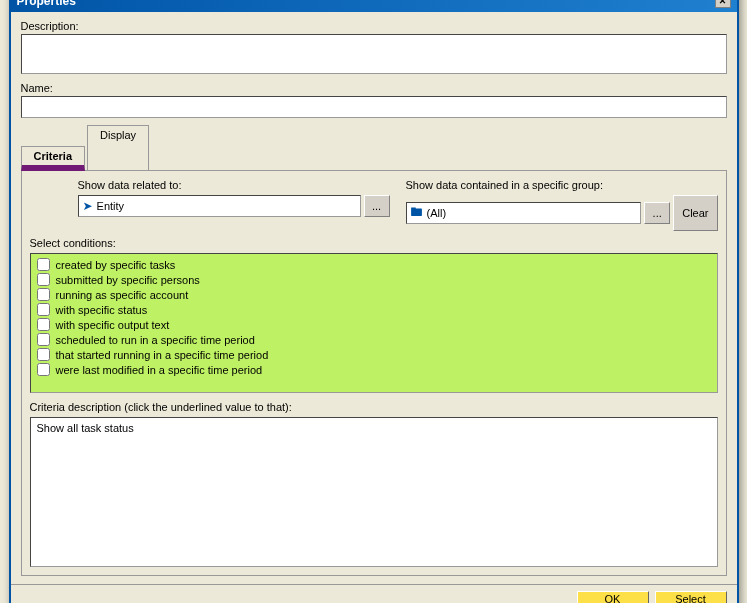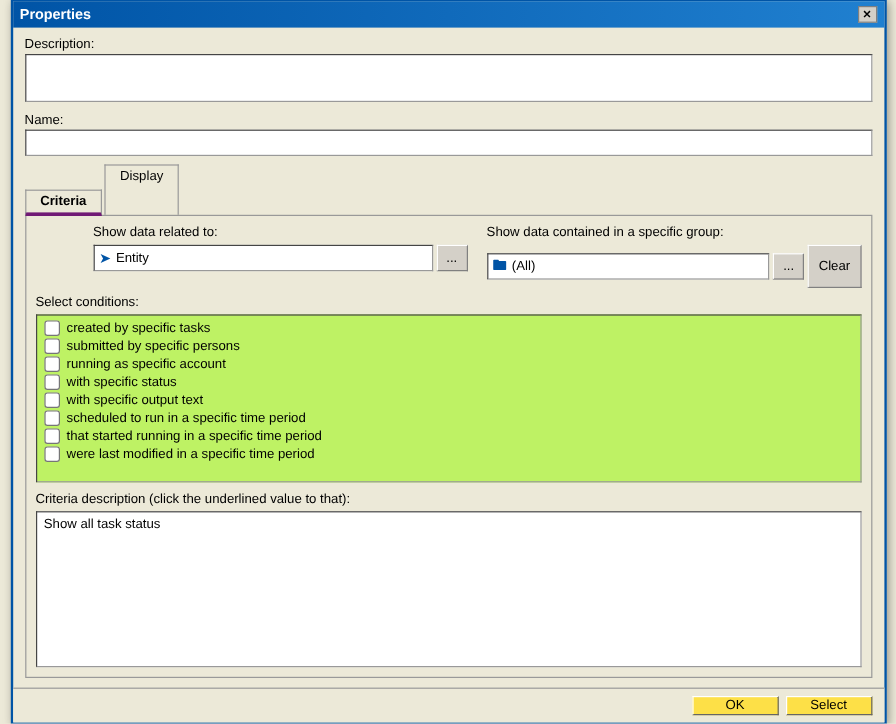--- a/index.html
+++ b/index.html
@@ -88,21 +88,21 @@
       border-bottom: none;
       background: #ece9d8;
       cursor: pointer;
       font-size: 11px;
       margin-right: 2px;
       position: relative;
       top: 1px;
     }
     .tab.active {
       background: #ece9d8;
-      border-bottom: 3px solid #701a75;
+      border-bottom: 6px solid #701a75;
       font-weight: bold;
       z-index: 2;
       margin-top: 21px;
     }
     .tab-content {
       border: 1px solid #999;
       background: #ece9d8;
       padding: 8px;
       position: relative;
       z-index: 1;
@@ -188,21 +188,21 @@
     }
     .criteria-desc-label {
       font-size: 11px;
       margin-top: 8px;
       margin-bottom: 4px;
     }
     .criteria-desc-box {
       border: 1px inset #999;
       background: white;
       width: 100%;
-      height: 130px;
+      height: 150px;
       padding: 4px 6px;
       font-size: 11px;
       overflow-y: auto;
     }
     .dialog-footer {
       display: flex;
       justify-content: flex-end;
       padding: 6px 10px;
       gap: 6px;
       border-top: 1px solid #999;

